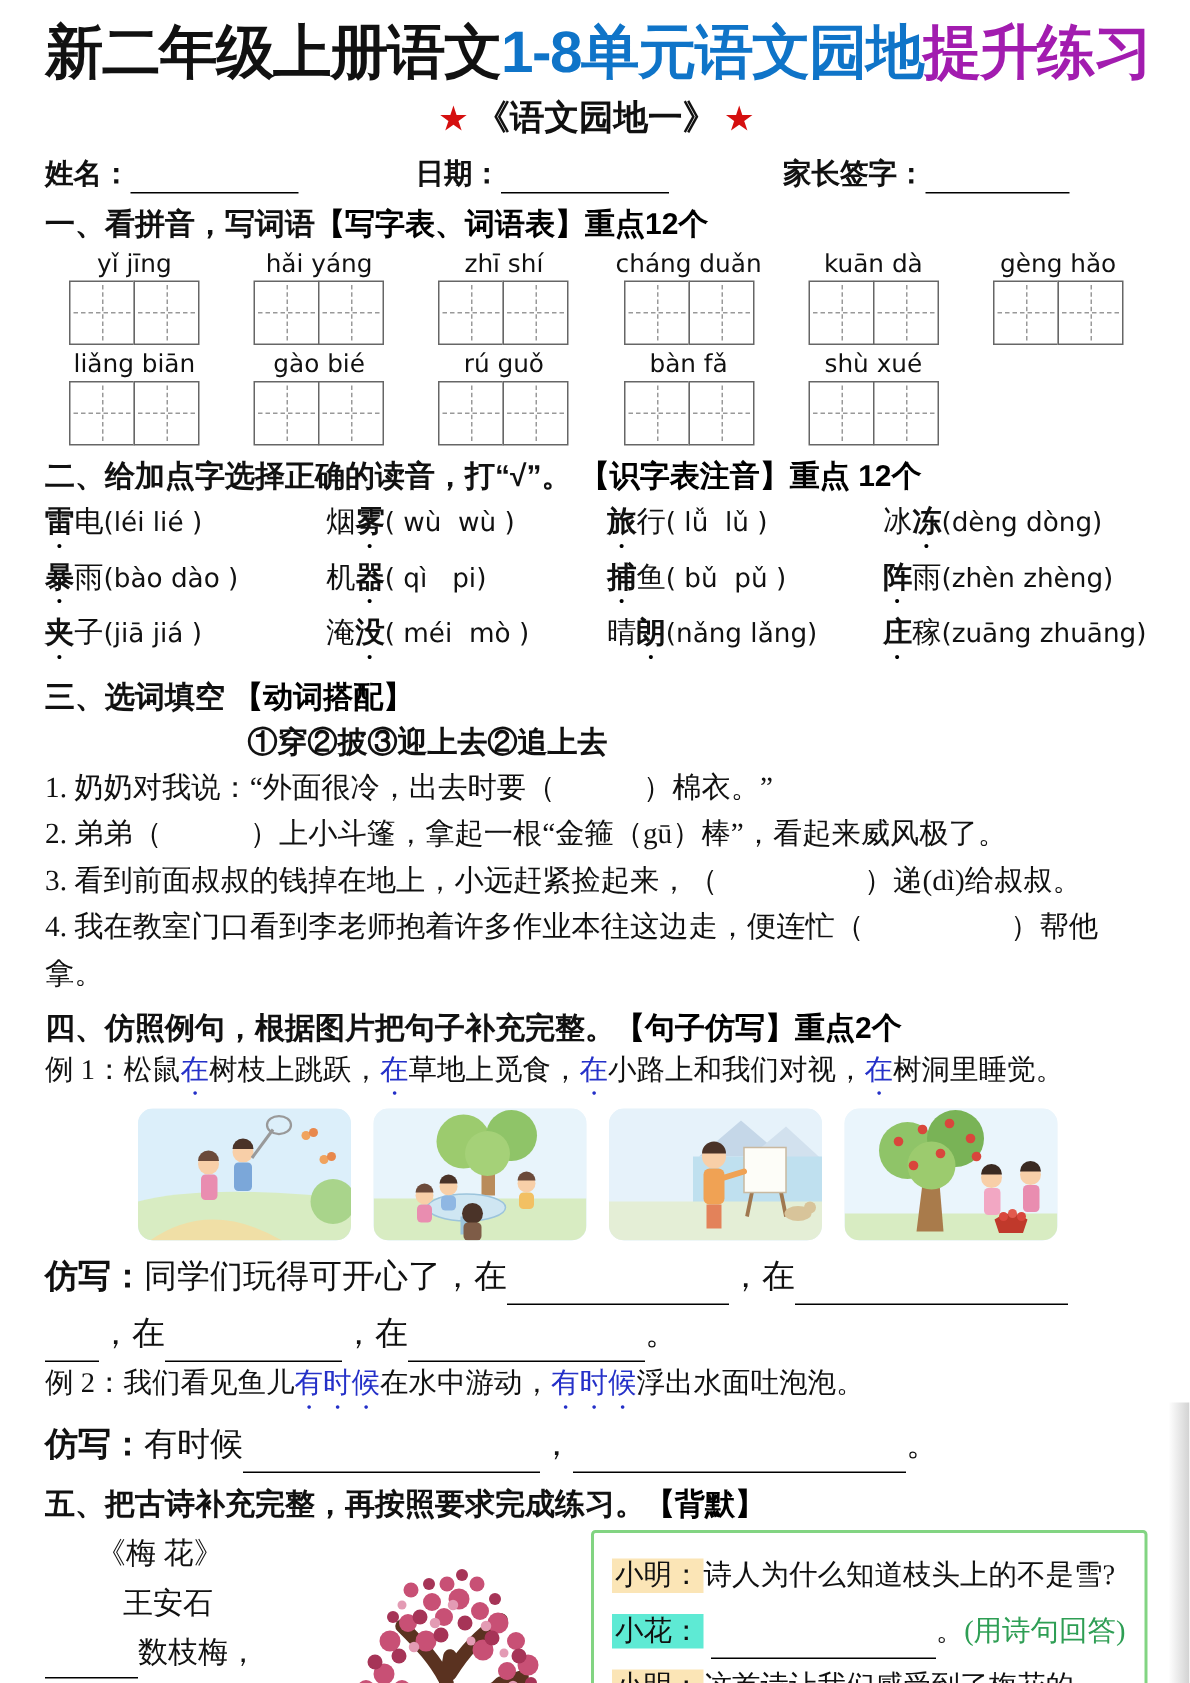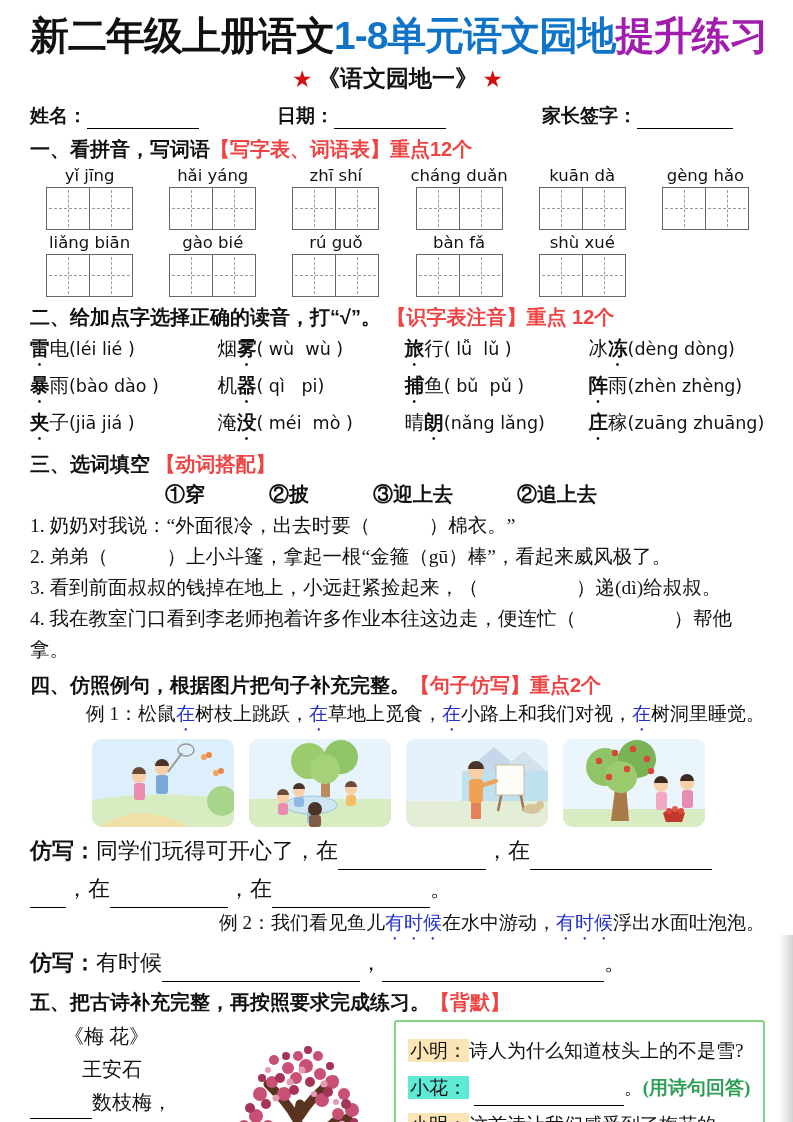--- a/index.html
+++ b/index.html
@@ -7,26 +7,26 @@
        font-family:"Liberation Serif",serif;color:#111;}
   .page{padding:14px 28px 0 30px;}
 
   
   .title{text-align:center;font-family:"Liberation Sans",sans-serif;
          font-weight:bold;font-size:39px;line-height:1.12;letter-spacing:-1px;white-space:nowrap;}
   .t-blue{color:#0F74C8;} .t-red{color:#a21caf;}
   .subtitle{text-align:center;font-size:23px;font-weight:bold;margin-top:5px;}
   .star{color:#D50F0F;font-size:20px;}
   .fields{display:flex;margin-top:9px;font-size:19px;font-weight:bold;align-items:flex-end;}
-  .fields .f2{margin-left:78px;} .fields .f3{margin-left:96px;}
+  .fields .f2{margin-left:78px;} .fields .f3{margin-left:76px;}
   .blank{display:inline-block;border-bottom:1.6px solid #000;height:19px;vertical-align:bottom;}
 
   
   .sec{font-family:"Liberation Sans",sans-serif;font-weight:bold;font-size:20px;margin-top:7px;}
-  .tag{color:#ef4444;}
+  .tag{color:#000000;}
 
   
   .pygrid{display:grid;grid-template-columns:repeat(6,1fr);column-gap:16px;row-gap:3px;
           margin:3px 6px 0 6px;}
   .pyitem{text-align:center;}
   .py{font-family:"DejaVu Sans",sans-serif;font-size:16.5px;white-space:pre;line-height:20px;}
   .tian{display:flex;justify-content:center;margin-top:1px;}
   .cell{width:42px;height:41px;border:1px solid #666;position:relative;background:#fff;}
   .cell + .cell{margin-left:-1px;}
   .cell::before{content:"";position:absolute;left:2px;right:2px;top:50%;
@@ -38,42 +38,42 @@
   .wgrid{display:grid;grid-template-columns:25.5% 25.5% 25% 24%;
          font-size:19.5px;line-height:32px;margin-top:2px;}
   .w2{white-space:nowrap;}
   .zi-b{font-weight:bold;}
   .opts{font-family:"DejaVu Sans",sans-serif;font-size:17.5px;white-space:pre;}
   .em-dot{-webkit-text-emphasis:filled dot #000;-webkit-text-emphasis-position:under right;
           text-emphasis:filled dot #000;text-emphasis-position:under right;}
   .blue{color:#2430C8;-webkit-text-emphasis-color:#2430C8;text-emphasis-color:#2430C8;}
 
   
-  .optline{display:flex;gap:64px;margin:3px 0 2px 135px;
+  .optline{display:flex;margin:3px 0 2px 135px;
            font-family:"Liberation Sans",sans-serif;font-weight:bold;font-size:20px;}
   .sent{font-size:19.5px;line-height:31px;}
 
   
-  .exline{font-size:19px;line-height:30px;white-space:nowrap;text-align:right;}
+  .exline{font-size:19px;line-height:30px;white-space:nowrap;}
   .pics{display:flex;gap:15px;margin:4px 0 5px 62px;}
   .pic{width:142px;height:88px;border-radius:10px;overflow:hidden;background:#E8F3FA;}
   .fx{font-size:22px;line-height:38px;}
   .fx b{font-family:"Liberation Sans",sans-serif;}
 
   
   .bottom{display:flex;margin-top:4px;align-items:flex-start;}
   .poem{width:172px;font-size:20px;line-height:33px;flex:none;}
   .poem .p-title{padding-left:34px;}
   .poem .p-author{padding-left:52px;}
   .treewrap{width:188px;flex:none;margin-top:18px;}
   .dialog{flex:1;border:2.5px solid #82D482;border-radius:3px;margin-left:4px;
           padding:10px 10px 14px 12px;font-size:19px;line-height:37px;}
   .hl-o{background:#FBE5B6;padding:1px 2px;}
   .hl-g{background:#5eead4;padding:1px 2px;}
-  .green{color:#2E9E54;font-weight:bold;}
+  .green{color:#2E9E54;font-weight:normal;}
 
   
   .scan-edge{position:absolute;right:0;top:935px;width:14px;height:187px;
              background:linear-gradient(to left,#c3c3c3,rgba(195,195,195,0));opacity:.75;}
 </style>
 </head>
 <body>
 
 <div class="page">
 

